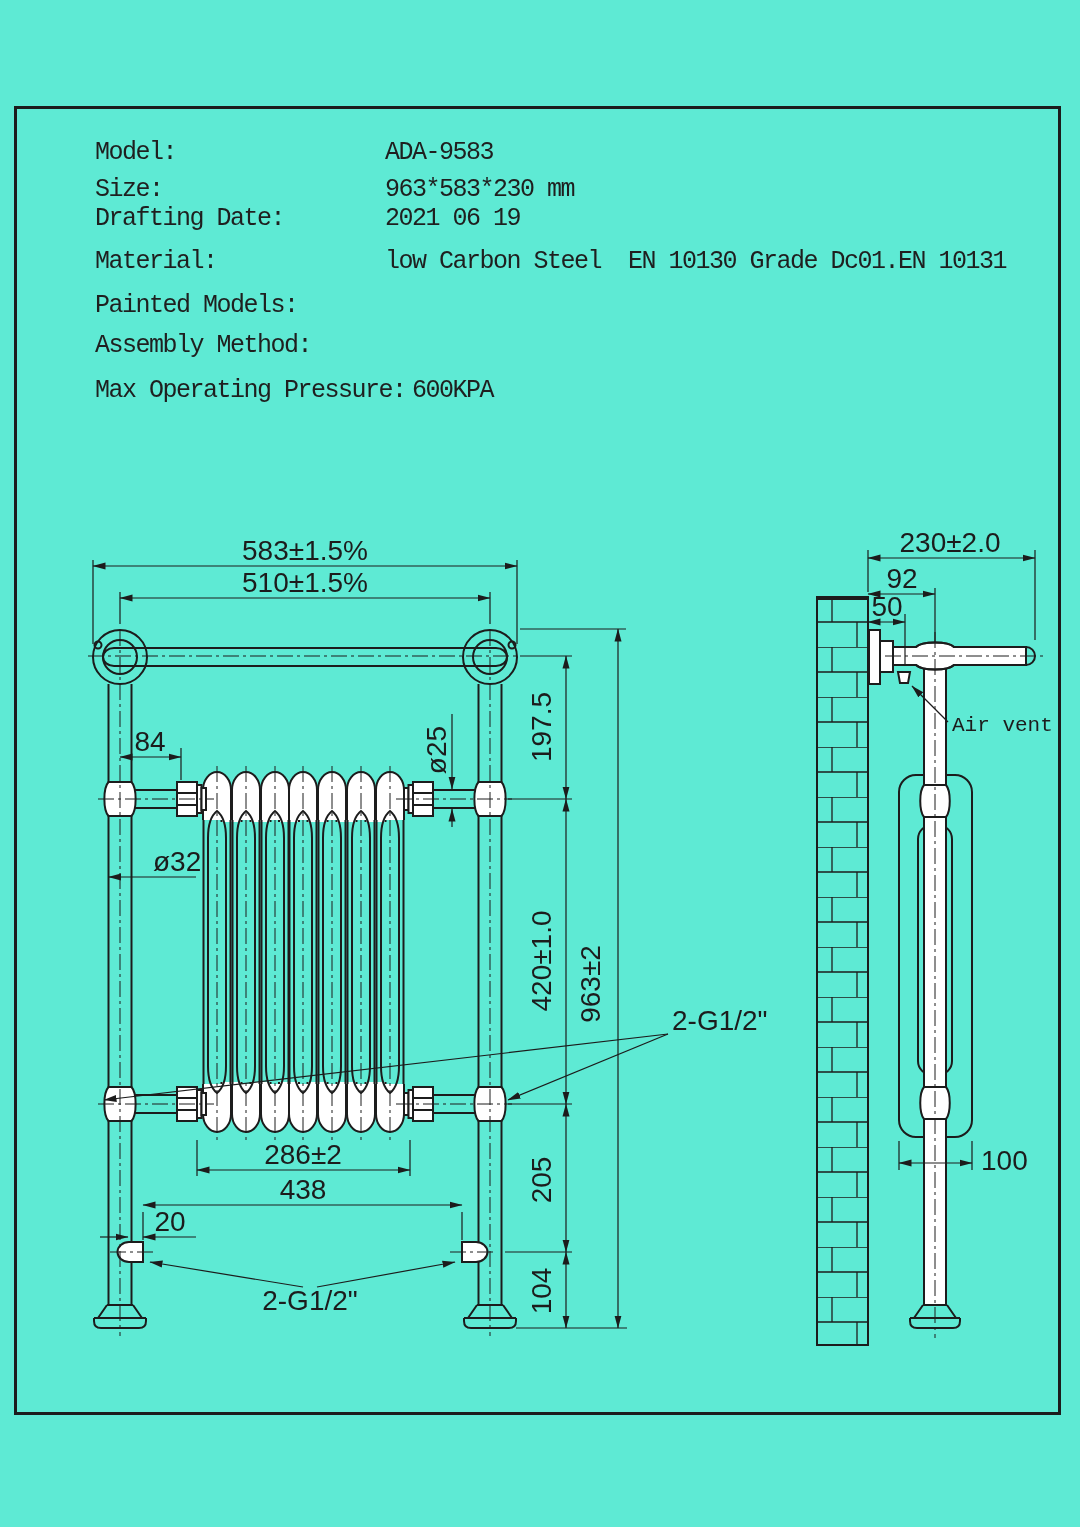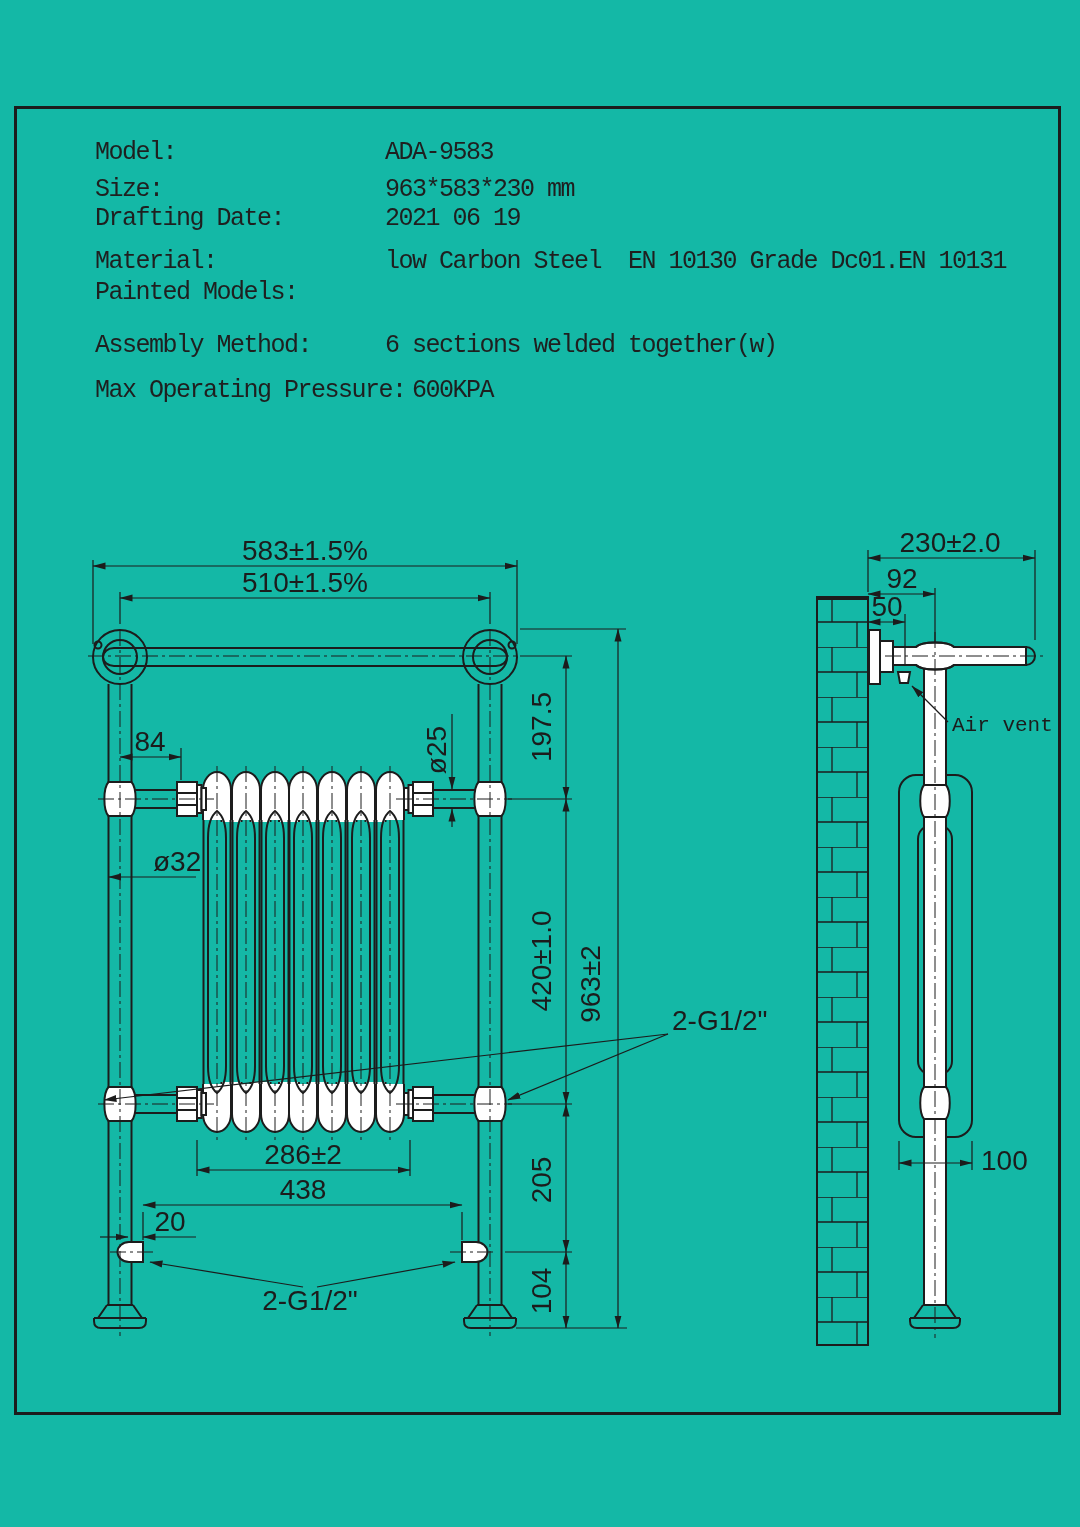--- a/index.html
+++ b/index.html
@@ -1,16 +1,16 @@
 <!DOCTYPE html>
 <html><head>
 <meta charset="utf-8">
 <style>
   html,body{margin:0;padding:0;background:#ffffff;}
-  #page{position:relative;width:1080px;height:1527px;background:#14b8a6;overflow:hidden;
+  #page{position:relative;width:1080px;height:1527px;background:#5eead4;overflow:hidden;
         font-family:"Liberation Sans",sans-serif;}
   #frame{position:absolute;left:14px;top:106px;width:1047px;height:1309px;
          border:3px solid #1c1c1c;box-sizing:border-box;}
   .hrow{position:absolute;left:0;width:1000px;height:30px;}
   .hlabel,.hvalue{position:absolute;top:0;white-space:pre;
      font-family:"Liberation Mono","DejaVu Sans Mono",monospace;
      font-size:25px;letter-spacing:-1.5px;color:#1f1f1f;}
   .hlabel{left:95px;}
   .hvalue{left:385px;}
   .hvalue.v2{left:412px;}
@@ -40,26 +40,25 @@
       <span class="hvalue">963*583*230 mm</span>
     </div>
     <div class="hrow" style="top:204px">
       <span class="hlabel">Drafting Date:</span>
       <span class="hvalue">2021 06 19</span>
     </div>
     <div class="hrow" style="top:247px">
       <span class="hlabel">Material:</span>
       <span class="hvalue">low Carbon Steel  EN 10130 Grade Dc01.EN 10131</span>
     </div>
-    <div class="hrow" style="top:278px">
+    <div class="hrow" style="top:291px">
       <span class="hlabel">Painted Models:</span>
     </div>
     <div class="hrow" style="top:331px">
       <span class="hlabel">Assembly Method:</span>
-      <span class="hvalue">6 sections welded together(w)</span>
     </div>
     <div class="hrow" style="top:376px">
       <span class="hlabel">Max Operating Pressure:</span>
       <span class="hvalue v2">600KPA</span>
     </div>
   </div>
 
   <svg width="1080" height="1527" viewBox="0 0 1080 1527">
     <defs>
       <marker id="arr" refX="12.5" refY="4" markerWidth="14" markerHeight="9" orient="auto-start-reverse" markerUnits="userSpaceOnUse">

